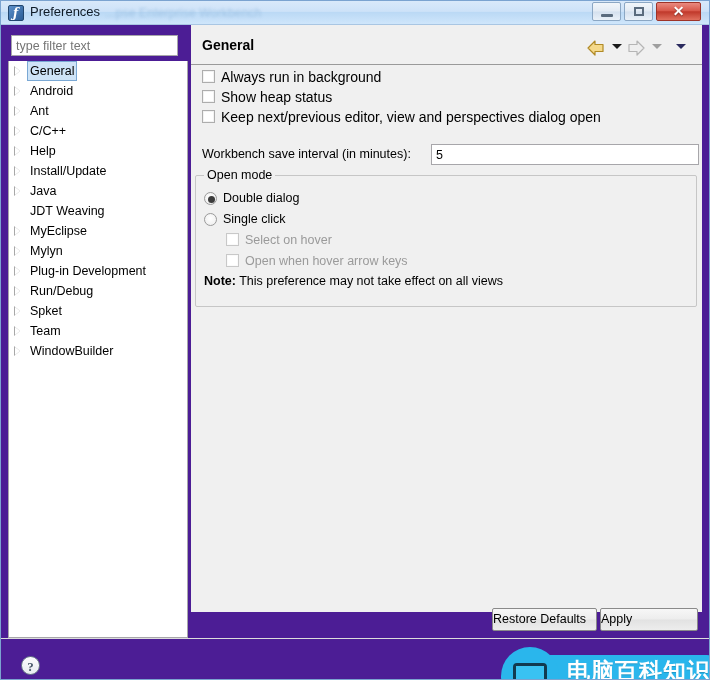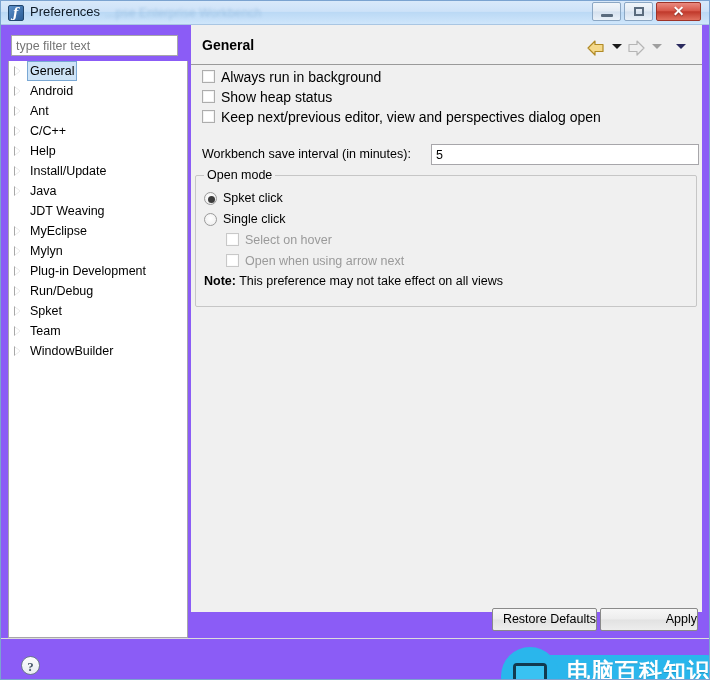--- a/index.html
+++ b/index.html
@@ -106,21 +106,21 @@
     font-size: 14px; font-weight: bold;
     color: #ffffff;
     line-height: 19px;
     text-shadow: 0 1px 1px rgba(0,0,0,.4);
   }
 
   
   #dialog-body {
     position: absolute;
     left: 0; top: 24px; right: 0; bottom: 0;
-    background: #8b5cf6;
+    background: #4c1d95;
   }
 
   
   #filter-input {
     position: absolute;
     left: 10px; top: 10px;
     width: 167px; height: 21px;
     background: #ffffff;
     border: 1px solid #a7a6aa;
     font-family: "Liberation Sans", sans-serif;
@@ -323,21 +323,21 @@
   .dlgbtn {
     position: absolute;
     height: 23px;
     background: linear-gradient(to bottom,#f7f7f7 0%,#ededed 48%,#e2e2e2 52%,#ededed 100%);
     border: 1px solid #8a8a8a;
     border-radius: 2px;
     font-family: "Liberation Sans", sans-serif;
     font-size: 12.5px;
     color: #000;
     cursor: default;
-    text-align: right;
+    text-align: left;
     line-height: 21px;
   }
   #btn-restore { left: 491px; top: 583px; width: 105px; }
   #btn-apply   { left: 599px; top: 583px; width: 98px; }
 
   
   #footer-sep {
     position: absolute;
     left: 0; right: 0; top: 613px;
     height: 1px;
@@ -539,34 +539,34 @@
 
         <div id="open-mode-group">
           <div id="open-mode-legend">Open mode</div>
 
           <div style="height:12px"></div>
 
           <div class="radio-row">
             <span class="rbox">
                 <span class="dot"></span>
               </span>
-            <span class="lbl">Spket click</span>
+            <span class="lbl">Double dialog</span>
           </div>
           <div class="radio-row">
             <span class="rbox"></span>
             <span class="lbl">Single click</span>
           </div>
 
           <div class="sub-chk disabled">
             <span class="cbox disabled"></span>
             <span class="lbl" style="margin-left:19px;color:#9a9a9a">Select on hover</span>
           </div>
           <div class="sub-chk disabled">
             <span class="cbox disabled"></span>
-            <span class="lbl" style="margin-left:19px;color:#9a9a9a">Open when using arrow next</span>
+            <span class="lbl" style="margin-left:19px;color:#9a9a9a">Open when hover arrow keys</span>
           </div>
 
           <div id="note-row">
             <b>Note:</b><span> This preference may not take effect on all views</span>
           </div>
         </div>
 
       </div>
     </div>
 

